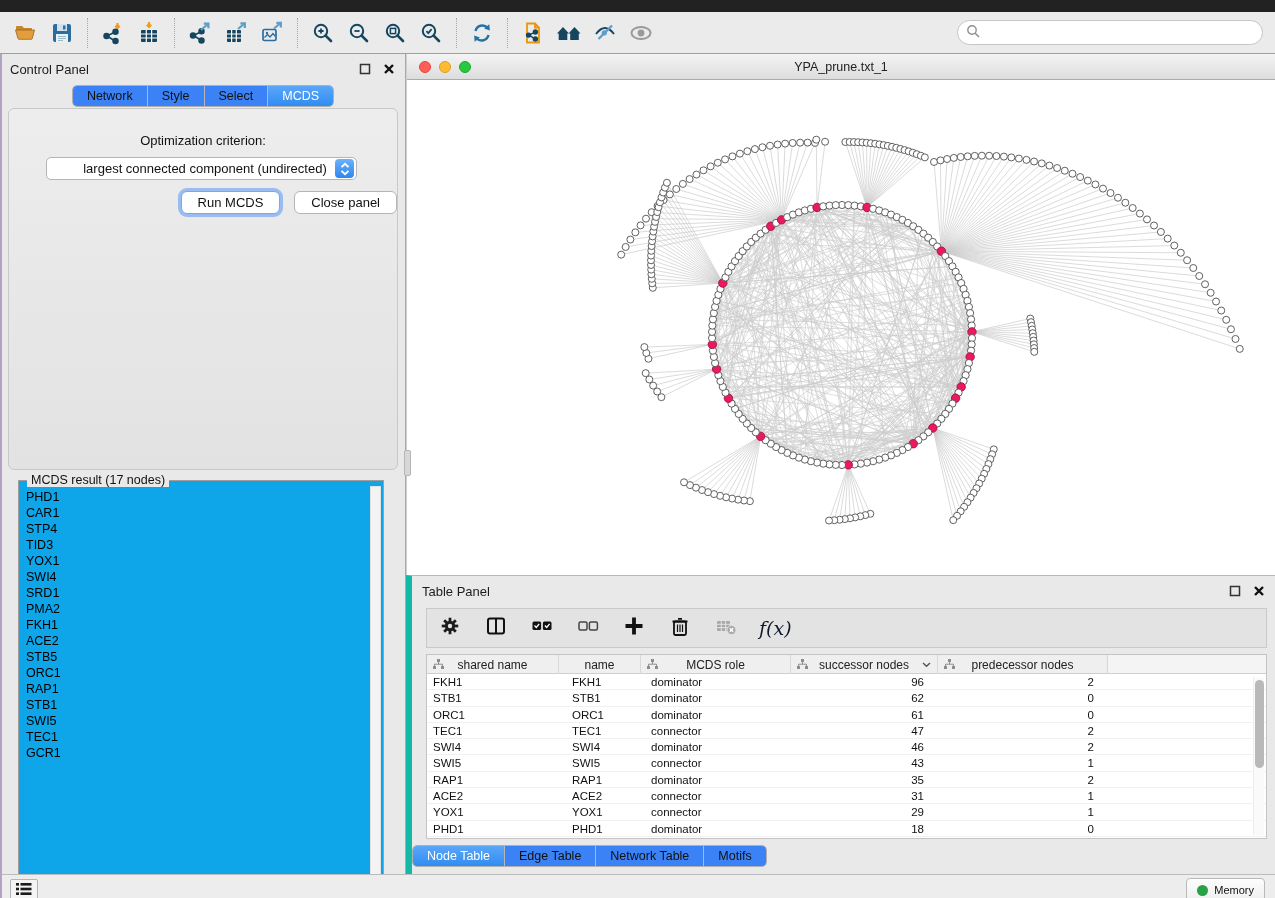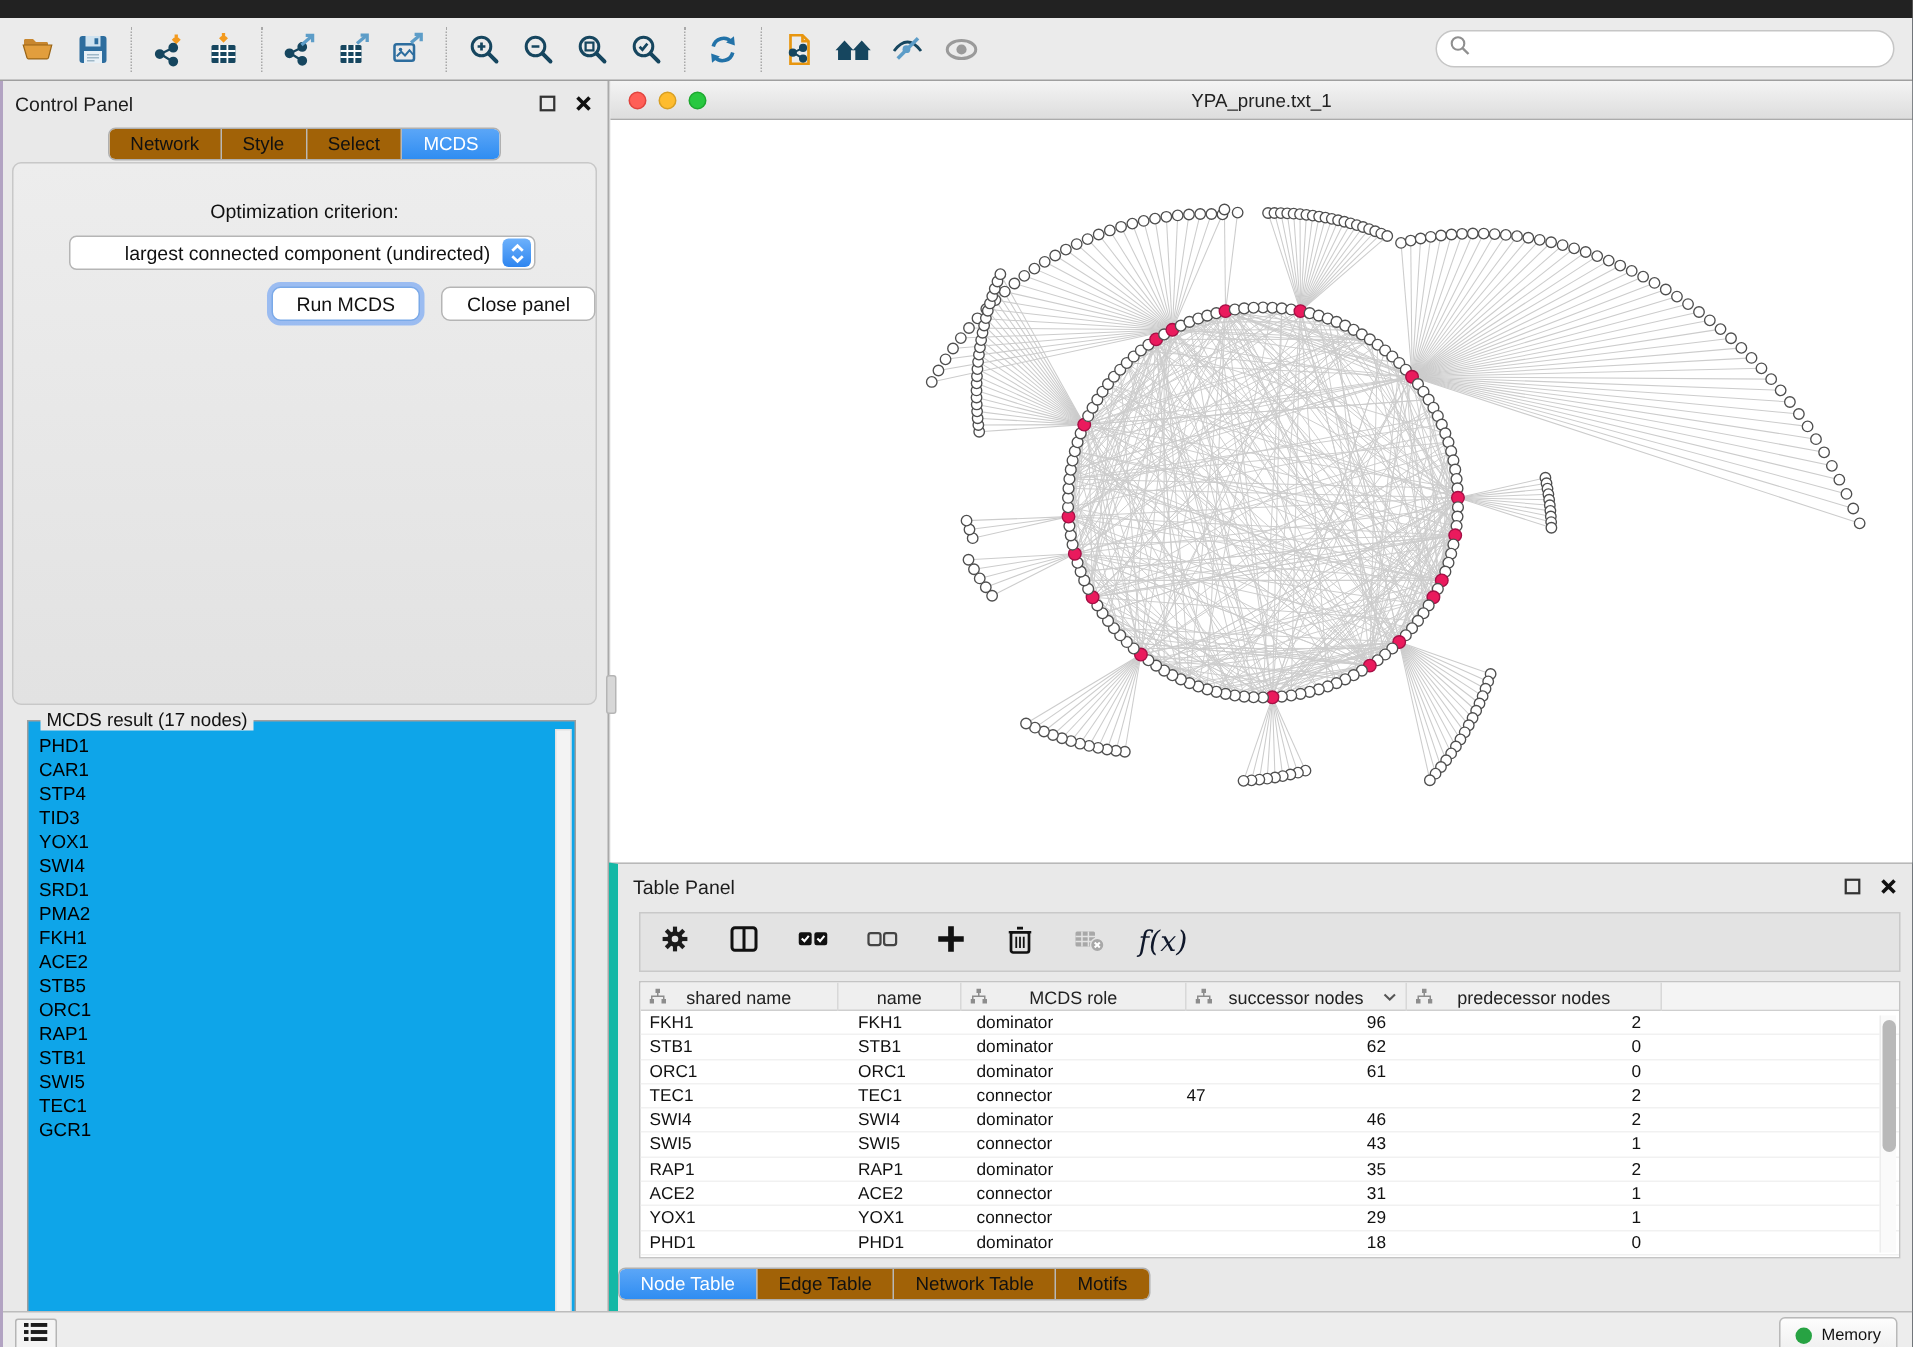--- a/index.html
+++ b/index.html
@@ -19,21 +19,21 @@
     border-radius:13px;display:flex;align-items:center;padding:0 8px;margin-right:4px;}
   .searchbox input{border:none;outline:none;flex:1;font-size:12px;background:transparent;margin-left:5px;}
 
   
   .cpanel{position:absolute;left:0;top:42px;width:406px;height:820px;background:#e9e9e9;border-right:1px solid #a9a9a9;}
   .panel-titlebar{position:relative;height:30px;display:flex;align-items:center;padding:0 10px;}
   .panel-title{font-size:13px;color:#1c1c1c;}
   .panel-winbtns{position:absolute;right:8px;top:7px;display:flex;gap:8px;}
   .wbtn{width:16px;height:16px;display:flex;align-items:center;justify-content:center;}
   .seg-tabs{display:flex;border:1px solid #b0b0b0;border-radius:5px;overflow:hidden;background:#fff;height:22px;}
-  .seg{padding:0 14px;font-size:12.5px;display:flex;align-items:center;color:#111;background:#a16207;border-right:1px solid #b8b8b8;cursor:default;}
+  .seg{padding:0 14px;font-size:12.5px;display:flex;align-items:center;color:#111;background:#3b82f6;border-right:1px solid #b8b8b8;cursor:default;}
   .seg:last-child{border-right:none;}
   .seg.active{background:linear-gradient(#5ba6f7,#2f8df2);color:#fff;}
   .cp-tabs-wrap{position:absolute;left:0;top:31px;width:406px;display:flex;justify-content:center;z-index:5;}
   .cp-inner{position:absolute;left:8px;top:54px;width:390px;height:362px;border:1px solid #c8c8c8;border-radius:6px;
     background:linear-gradient(#ededed,#e2e2e2);}
   .opt-label{position:absolute;left:0;top:24px;width:100%;text-align:center;font-size:13px;color:#111;}
   .combo{position:absolute;left:37px;top:48px;width:311px;height:23px;background:#fff;border:1px solid #b5b5b5;
     border-radius:5px;display:flex;align-items:center;}
   .combo-value{flex:1;font-size:13px;color:#111;padding-left:28px;text-align:center;}
   .combo-stepper{width:19px;height:19px;margin-right:2px;border-radius:4px;background:linear-gradient(#6db1fb,#2f86f0);
@@ -1424,21 +1424,21 @@
               <div class="td" style="width: 132px; text-align: left; padding: 0px 0px 0px 6px;">ORC1</div>
               <div class="td" style="width: 82px; text-align: left; padding: 0px 0px 0px 13px;">ORC1</div>
               <div class="td" style="width: 150px; text-align: left; padding: 0px 0px 0px 10px;">dominator</div>
               <div class="td" style="width: 147px; text-align: right; padding: 0px 14px 0px 0px;">61</div>
               <div class="td" style="width: 170px; text-align: right; padding: 0px 14px 0px 0px;">0</div>
             </div>
             <div class="tr">
               <div class="td" style="width: 132px; text-align: left; padding: 0px 0px 0px 6px;">TEC1</div>
               <div class="td" style="width: 82px; text-align: left; padding: 0px 0px 0px 13px;">TEC1</div>
               <div class="td" style="width: 150px; text-align: left; padding: 0px 0px 0px 10px;">connector</div>
-              <div class="td" style="width: 147px; text-align: left; padding: 0px 14px 0px 0px;">47</div>
+              <div class="td" style="width: 147px; text-align: right; padding: 0px 14px 0px 0px;">47</div>
               <div class="td" style="width: 170px; text-align: right; padding: 0px 14px 0px 0px;">2</div>
             </div>
             <div class="tr">
               <div class="td" style="width: 132px; text-align: left; padding: 0px 0px 0px 6px;">SWI4</div>
               <div class="td" style="width: 82px; text-align: left; padding: 0px 0px 0px 13px;">SWI4</div>
               <div class="td" style="width: 150px; text-align: left; padding: 0px 0px 0px 10px;">dominator</div>
               <div class="td" style="width: 147px; text-align: right; padding: 0px 14px 0px 0px;">46</div>
               <div class="td" style="width: 170px; text-align: right; padding: 0px 14px 0px 0px;">2</div>
             </div>
             <div class="tr">

